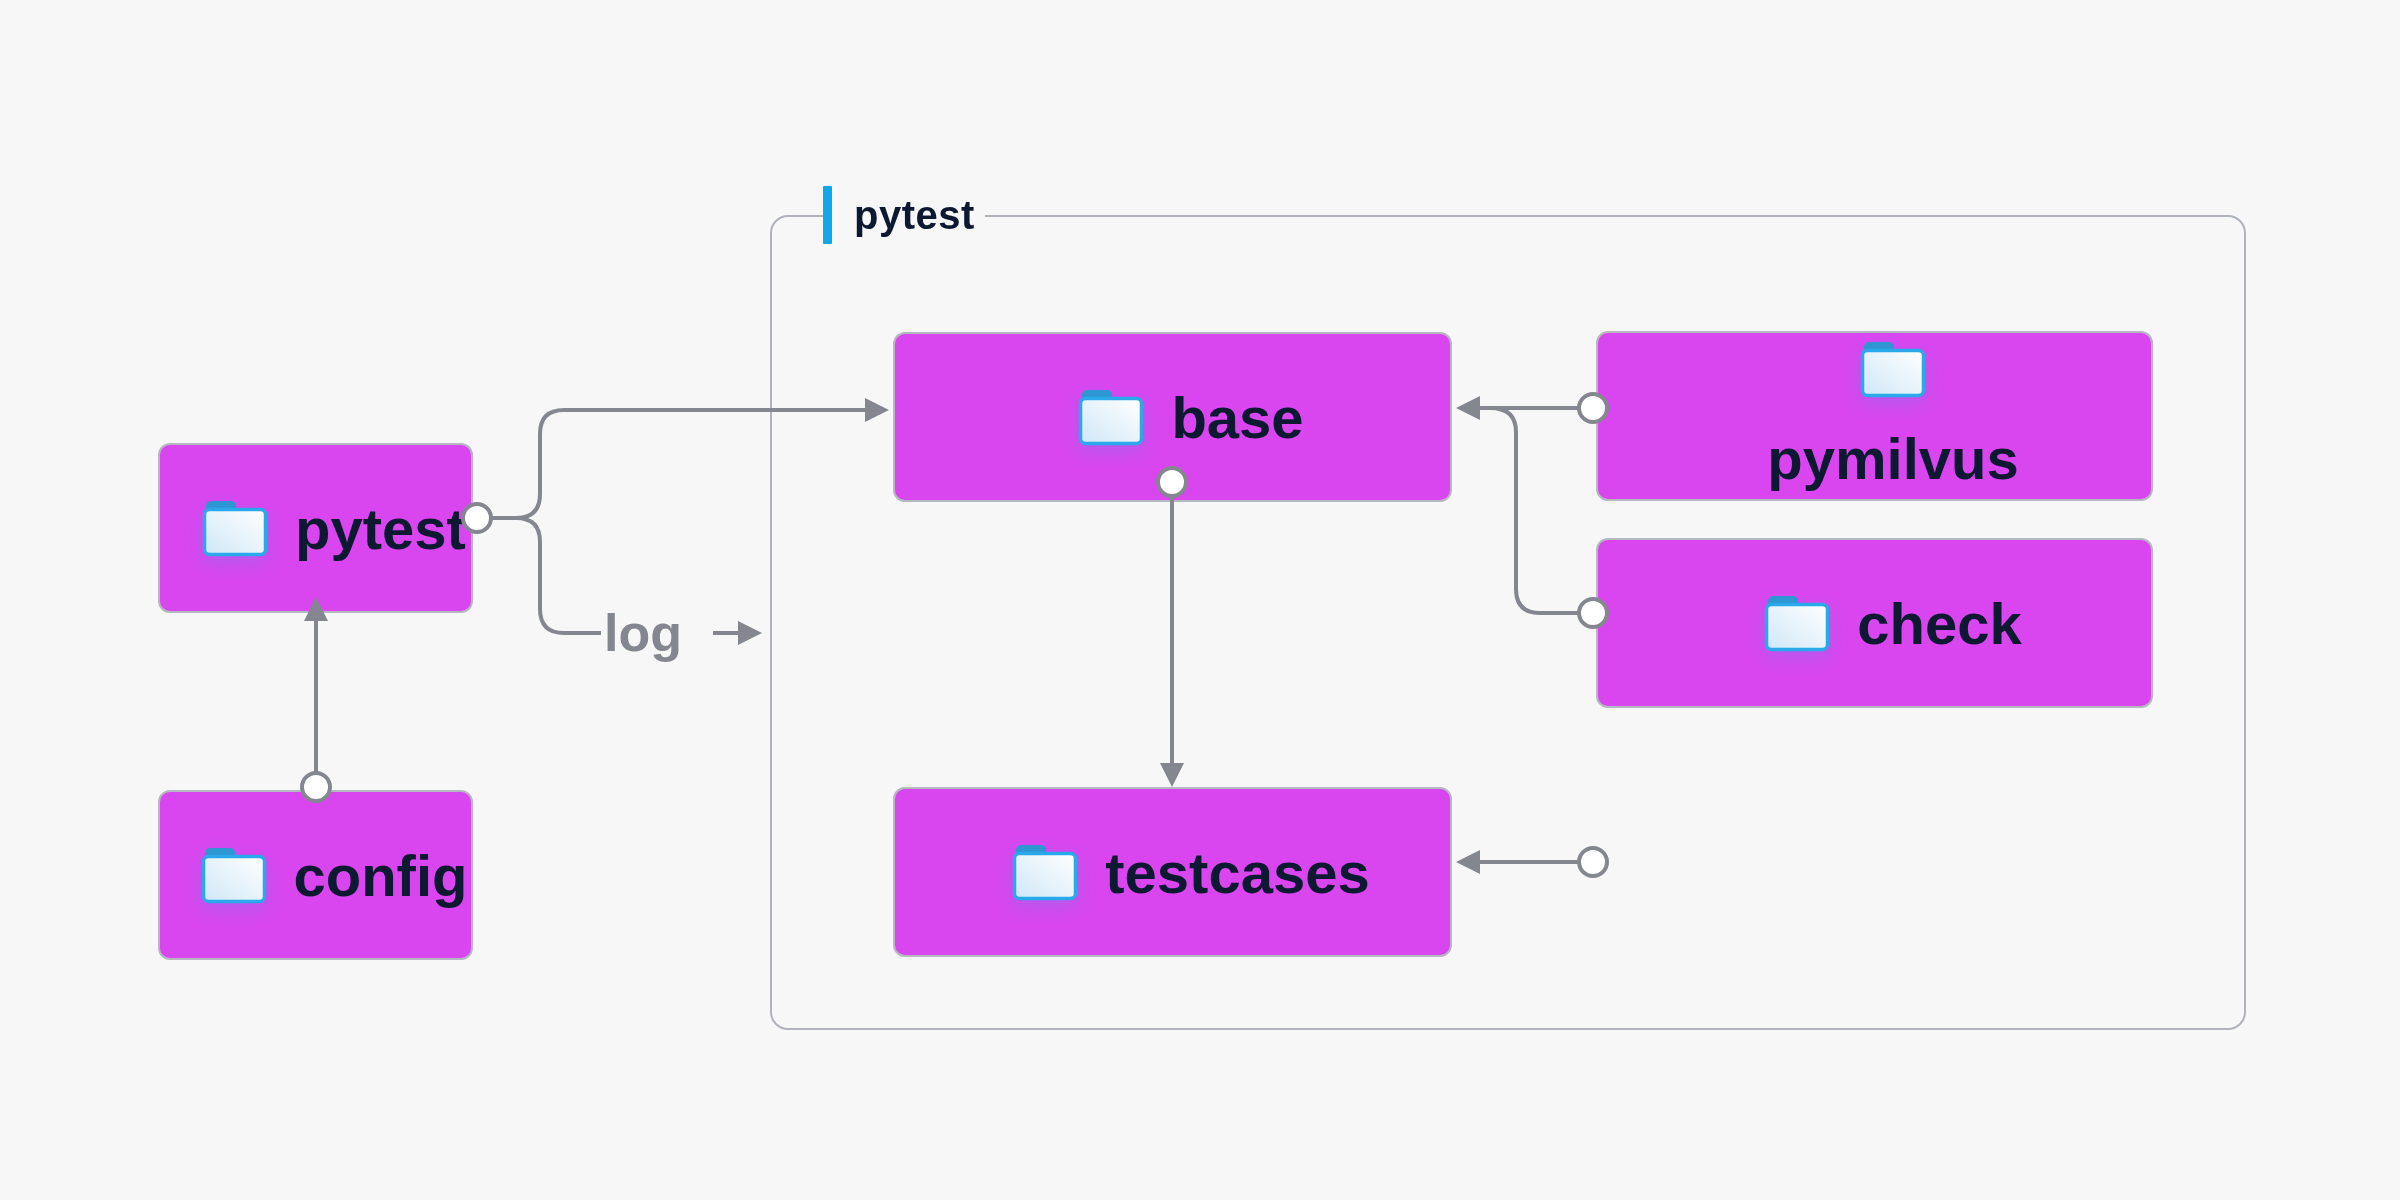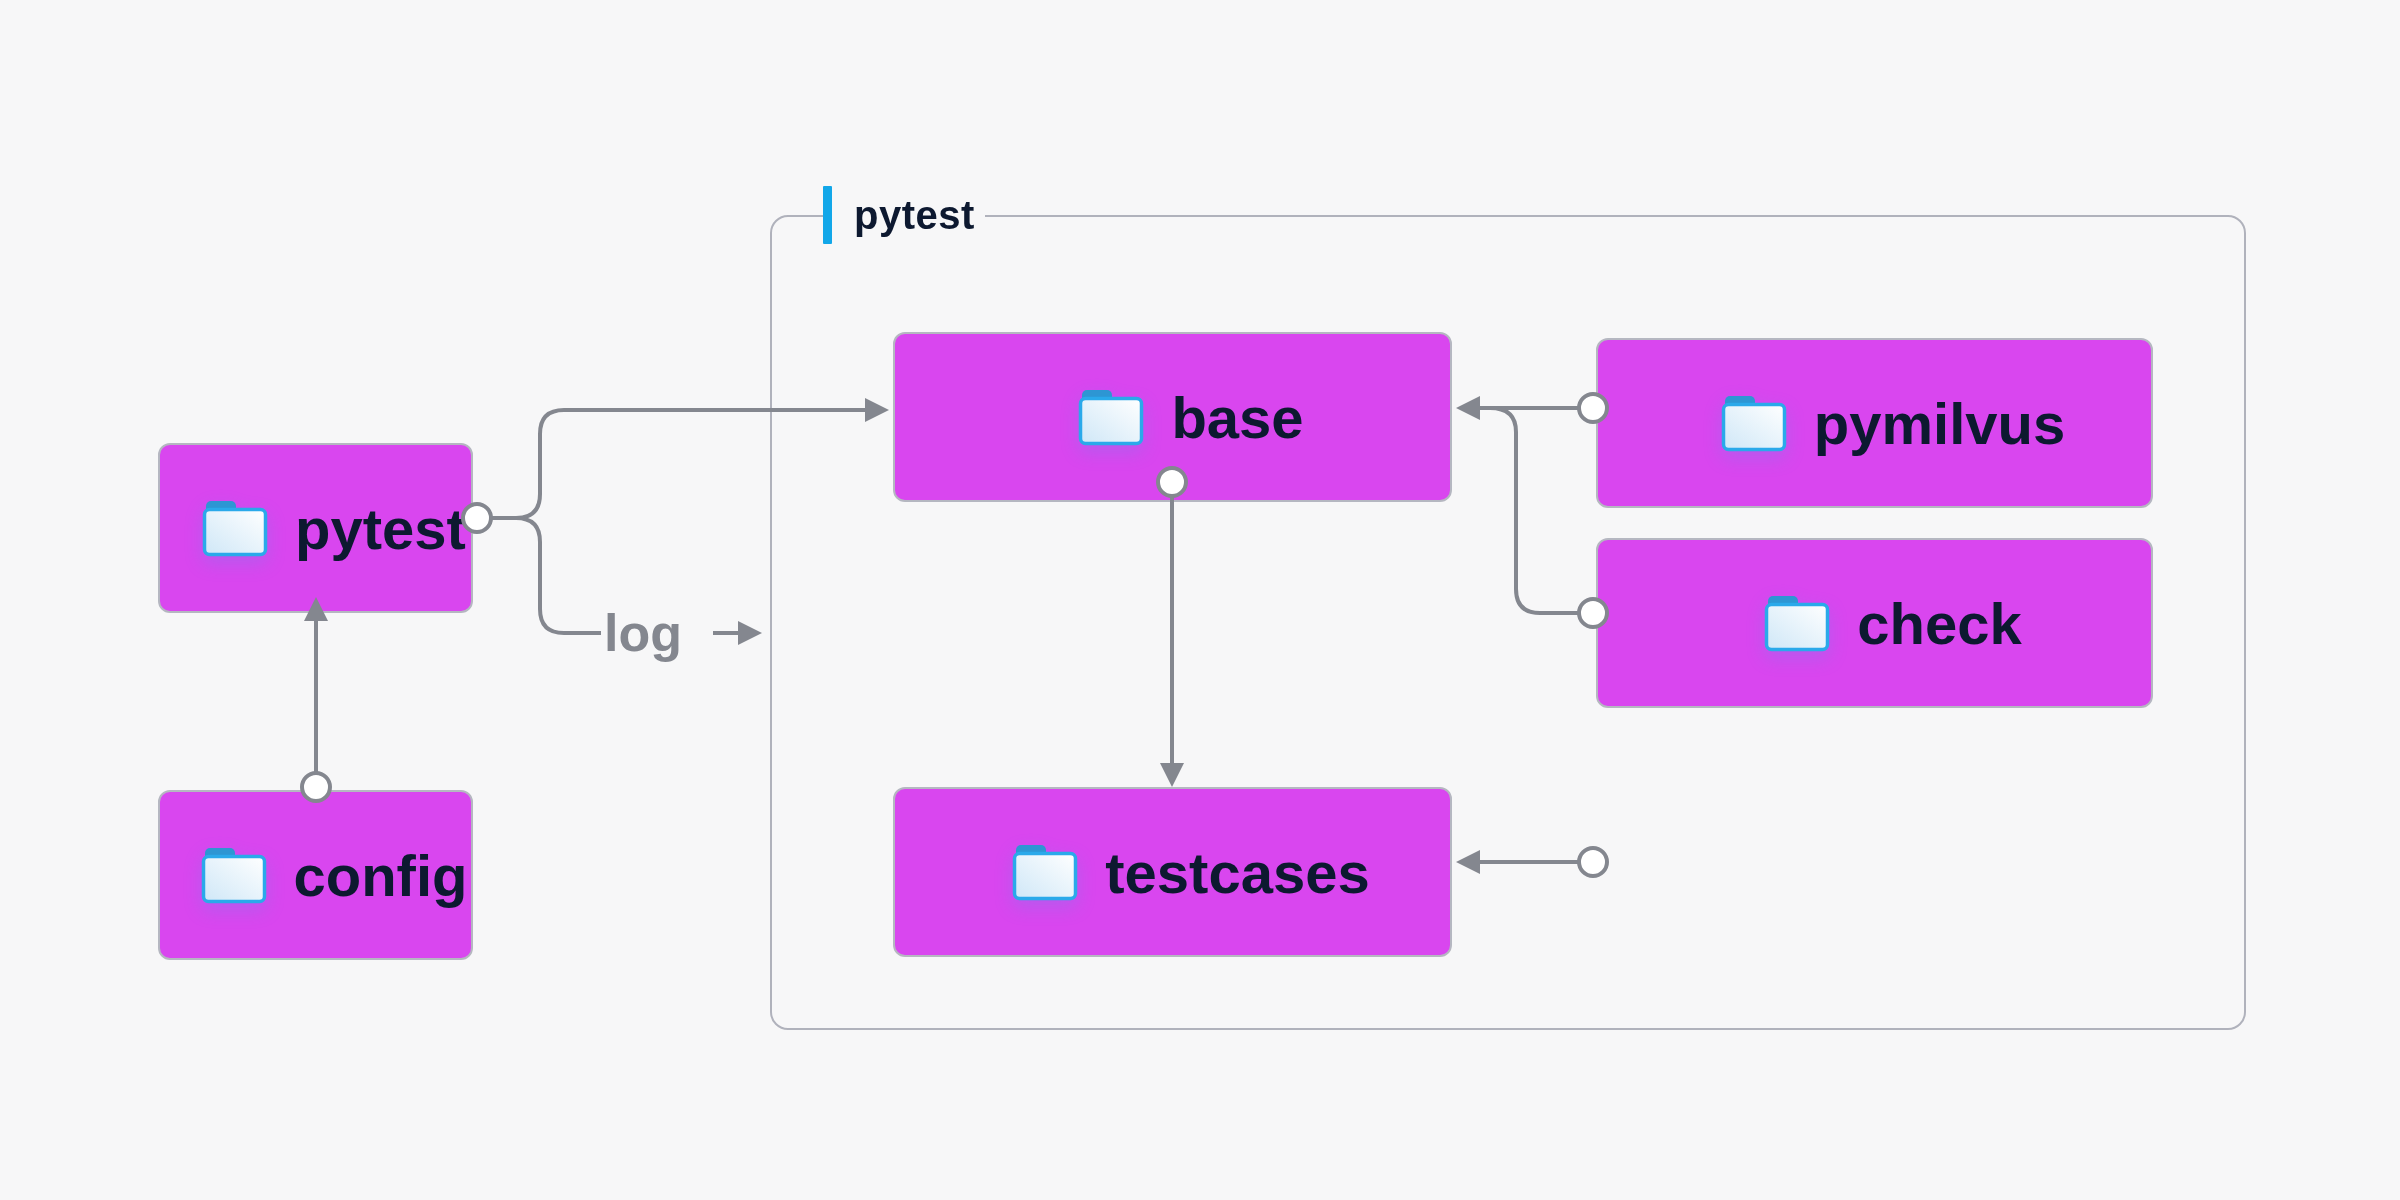--- a/index.html
+++ b/index.html
@@ -19,21 +19,21 @@
         padding-left:37px;box-sizing:border-box;background:#d946ef;
         border:2px solid #b5b7c1;border-radius:12px;z-index:2;justify-content:center;}
   .node-label{font-size:58px;font-weight:600;color:#0d1930;}
   .folder-svg{width:66px;height:58px;flex:0 0 auto;
               filter:drop-shadow(0 7px 9px rgba(41,169,234,.20));}
 
   #node-utils     {left:158px; top:443px; width:315px;}
   #node-config    {left:158px; top:790px; width:315px;}
   #node-base      {left:893px; top:332px; width:559px;}
   #node-testcases {left:893px; top:787px; width:559px;}
-  #node-pymilvus  {left:1596px;top:338px; width:557px;}
+  #node-pymilvus  {left:1596px;top:331px; width:557px;flex-direction:column;}
   #node-check     {left:1596px;top:538px; width:557px;}
   #node-common    {left:1596px;top:787px; width:557px;}
 
   
   .connectors{position:absolute;left:0;top:0;width:2400px;height:1200px;z-index:3;
               pointer-events:none;}
   .edge{fill:none;stroke:#84878f;stroke-width:4;}
   .dot{fill:#ffffff;stroke:#84878f;stroke-width:4;}
 
   

